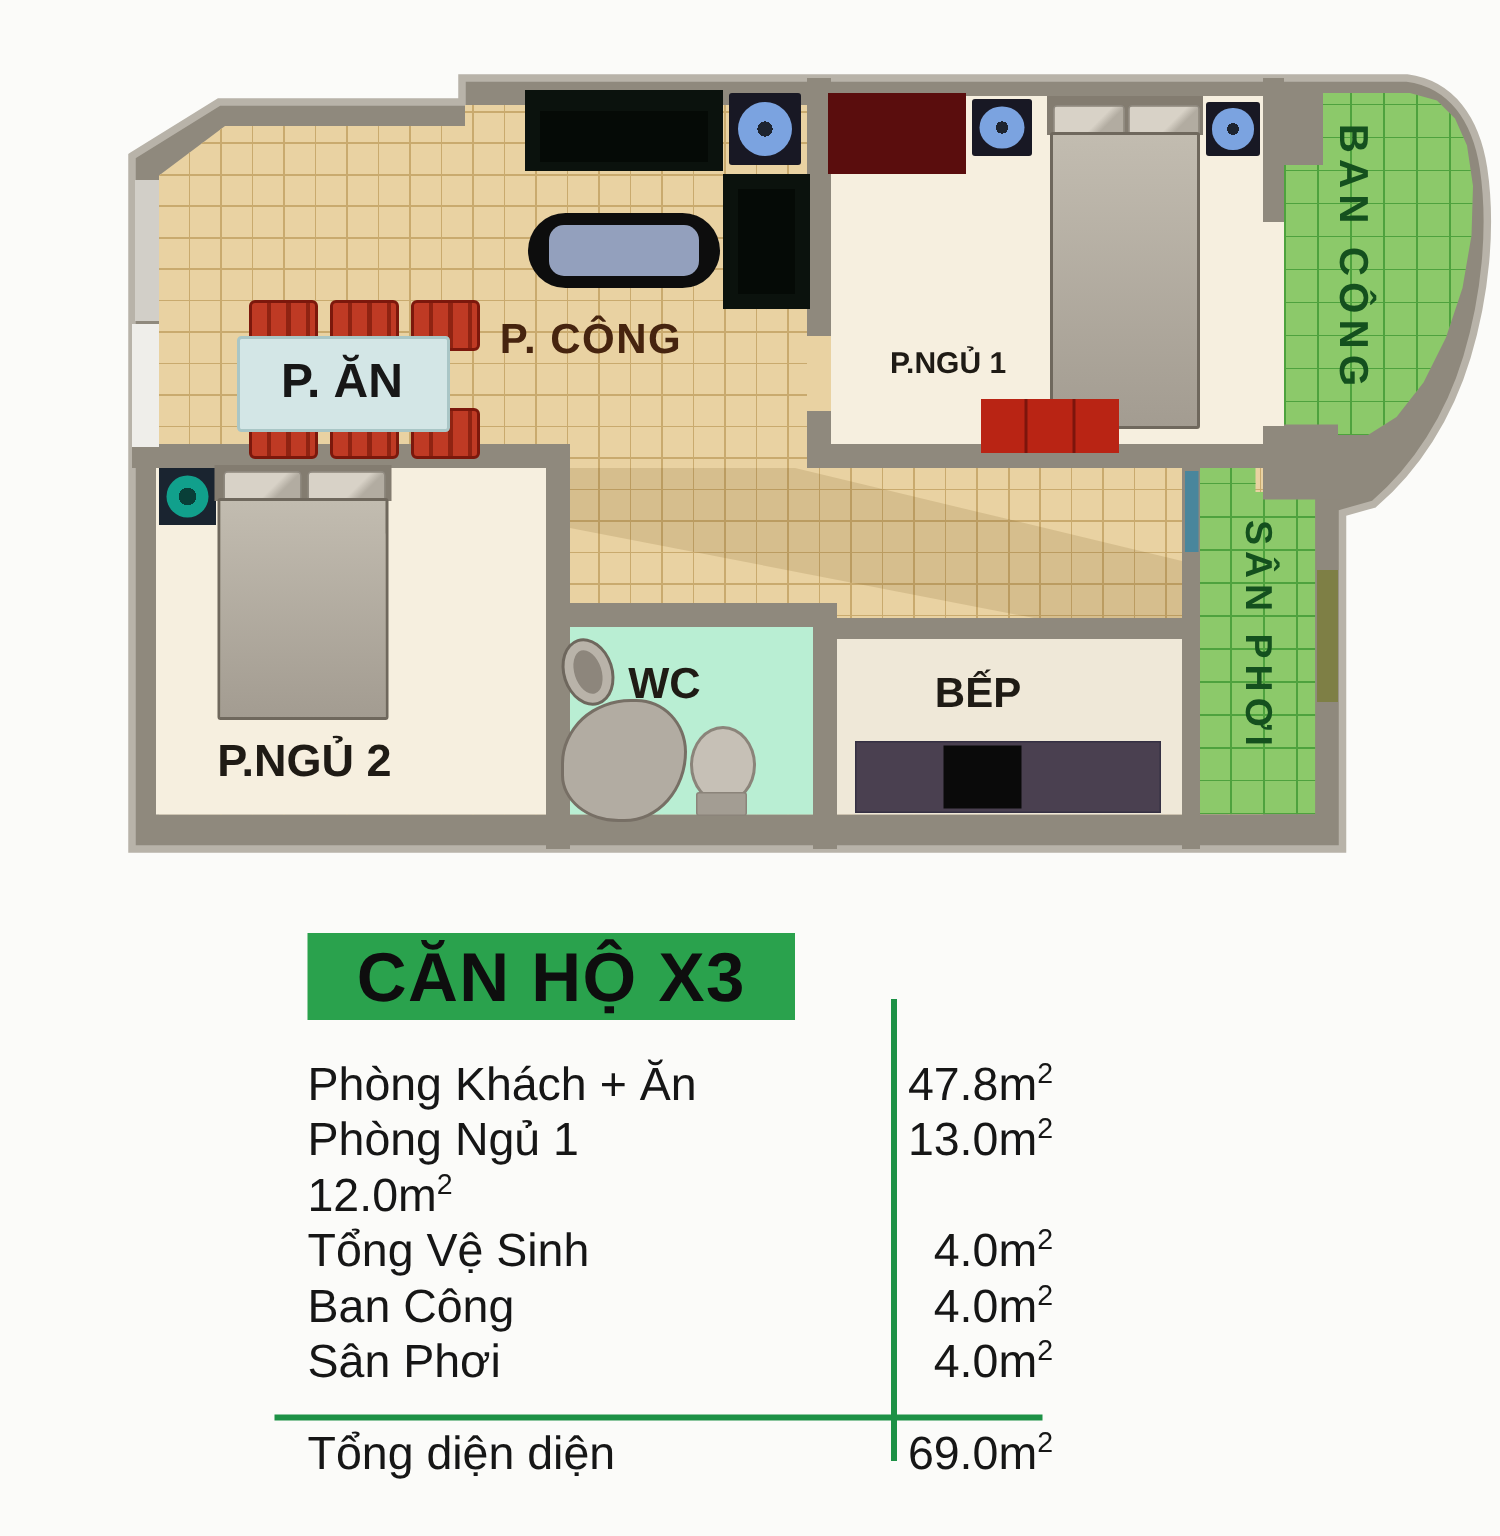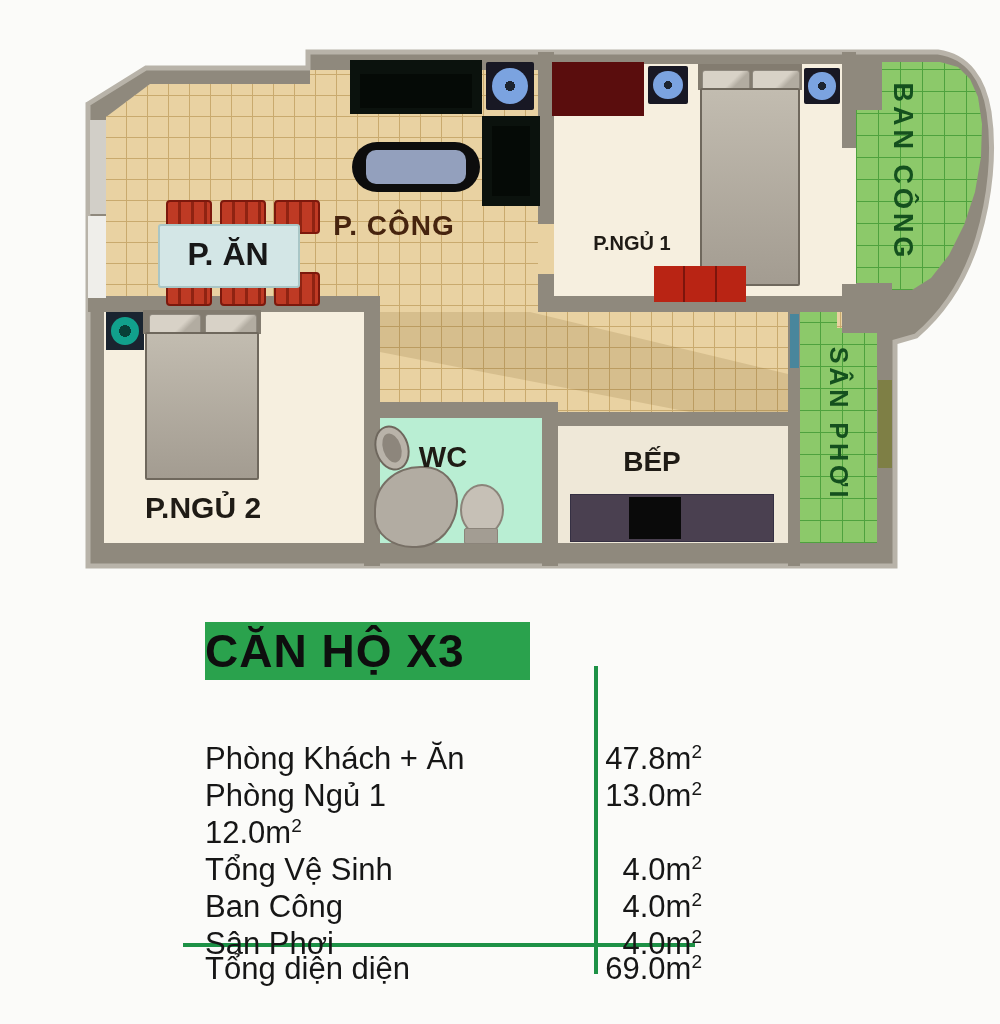--- a/index.html
+++ b/index.html
@@ -148,27 +148,27 @@
   <div class="roomlabel" style="left:394px;top:226px;font-size:28px;color:var(--living-text);letter-spacing:1px;">P. CÔNG</div>
   <div class="roomlabel" style="left:228px;top:254px;font-size:32px;color:#171717;">P. ĂN</div>
   <div class="roomlabel" style="left:632px;top:243px;font-size:20px;">P.NGỦ 1</div>
   <div class="roomlabel" style="left:203px;top:508px;font-size:30px;">P.NGỦ 2</div>
   <div class="roomlabel" style="left:443px;top:457px;font-size:29px;">WC</div>
   <div class="roomlabel" style="left:652px;top:462px;font-size:28px;">BẾP</div>
   <div class="vlabel" style="left:902px;top:172px;font-size:27px;">BAN CÔNG</div>
   <div class="vlabel" style="left:838px;top:424px;font-size:25px;">SÂN PHƠI</div>
 
   <div>
-    <div class="abs" style="left:205px;top:622px;width:325px;height:58px;background:var(--title-bg);display:flex;align-items:center;justify-content:flex-start;">
+    <div class="abs" style="left:205px;top:622px;width:325px;height:58px;background:var(--title-bg);display:flex;align-items:center;justify-content:center;">
       <span style="font-size:46px;font-weight:bold;color:#0e0e0e;letter-spacing:1px;">CĂN HỘ X3</span>
     </div>
     <div class="abs" style="left:594px;top:666px;width:4px;height:308px;background:var(--line);"></div>
     <div class="abs" style="left:183px;top:943px;width:512px;height:4px;background:var(--line);"></div>
 
-    <div class="abs" style="left:205px;top:740px;width:497px;">
+    <div class="abs" style="left:205px;top:704px;width:497px;">
       <div class="legrow">
         <span>Phòng Khách + Ăn</span>
         <span><span>47.8</span><span>m</span><span class="sup">2</span></span>
       </div>
       <div class="legrow">
         <span>Phòng Ngủ 1</span>
         <span><span>13.0</span><span>m</span><span class="sup">2</span></span>
       </div>
       <div class="legrow">
         <span><span>12.0</span><span>m</span><span class="sup">2</span></span>

